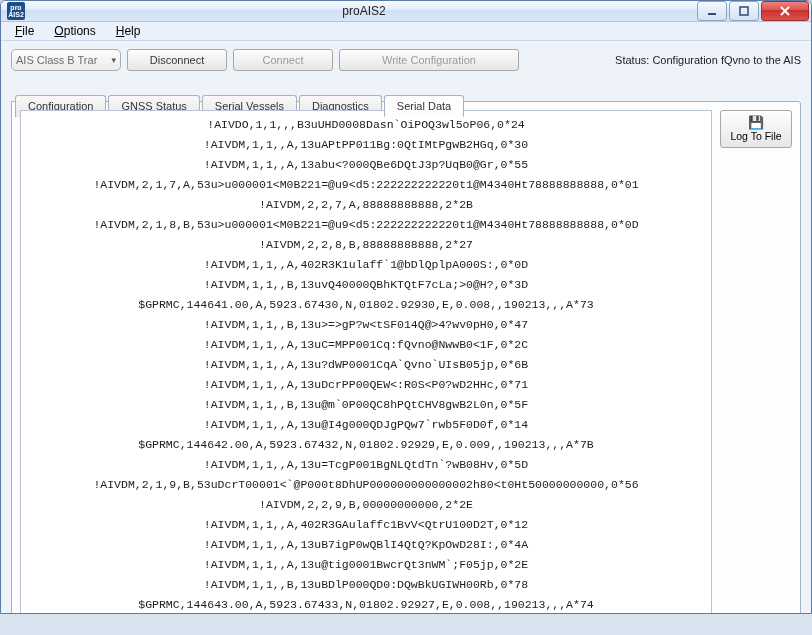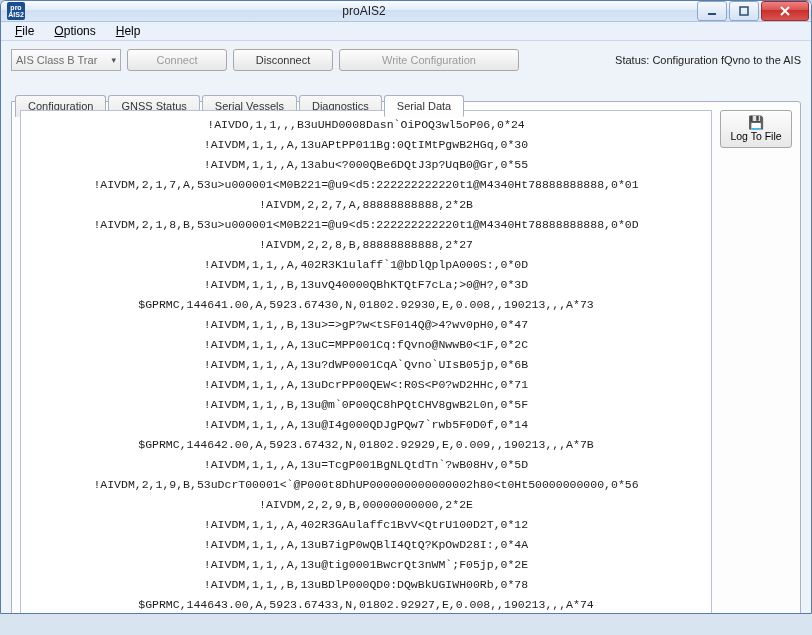--- a/index.html
+++ b/index.html
@@ -52,21 +52,21 @@
   .menu-item u { text-decoration: underline; }
   .content {
     flex: 1; padding: 8px 10px 6px 10px;
     display: flex; flex-direction: column;
     background: #eef3fa;
   }
   .toolbar { display: flex; align-items: center; gap: 6px; margin-bottom: 8px; }
   .combo {
     width: 110px; height: 22px;
     background: linear-gradient(to bottom, #fdfdfd, #ebebeb);
-    border: 1px solid #abadb3; border-radius: 0;
+    border: 1px solid #abadb3; border-radius: 5px;
     display: flex; align-items: center; padding: 0 4px;
     color: #6d6d6d; font-size: 11px;
     justify-content: space-between;
   }
   .combo .chev { font-size: 9px; color: #555; }
   .btn {
     height: 22px; padding: 0 16px;
     background: linear-gradient(to bottom, #fdfdfd, #e7e7e7);
     border: 1px solid #a7a7a7; border-radius: 3px;
     display: flex; align-items: center; justify-content: center;
@@ -174,22 +174,22 @@
     <div class="menu-item"><u>H</u>elp</div>
   </div>
 
   <div class="content">
 
     <div class="toolbar">
       <div class="combo">
         <span>AIS Class B Trar</span>
         <span class="chev">▾</span>
       </div>
+      <div class="btn" style="width:100px">Disconnect</div>
       <div class="btn disabled" style="width:100px">Connect</div>
-      <div class="btn" style="width:100px">Disconnect</div>
       <div class="btn disabled" style="width:180px">Write Configuration</div>
       <div class="status-text">Status: Configuration fQvno to the AIS</div>
     </div>
 
     <div class="tabs">
       <div class="tab">Configuration</div>
       <div class="tab">GNSS Status</div>
       <div class="tab">Serial Vessels</div>
       <div class="tab">Diagnostics</div>
       <div class="tab active">Serial Data</div>

